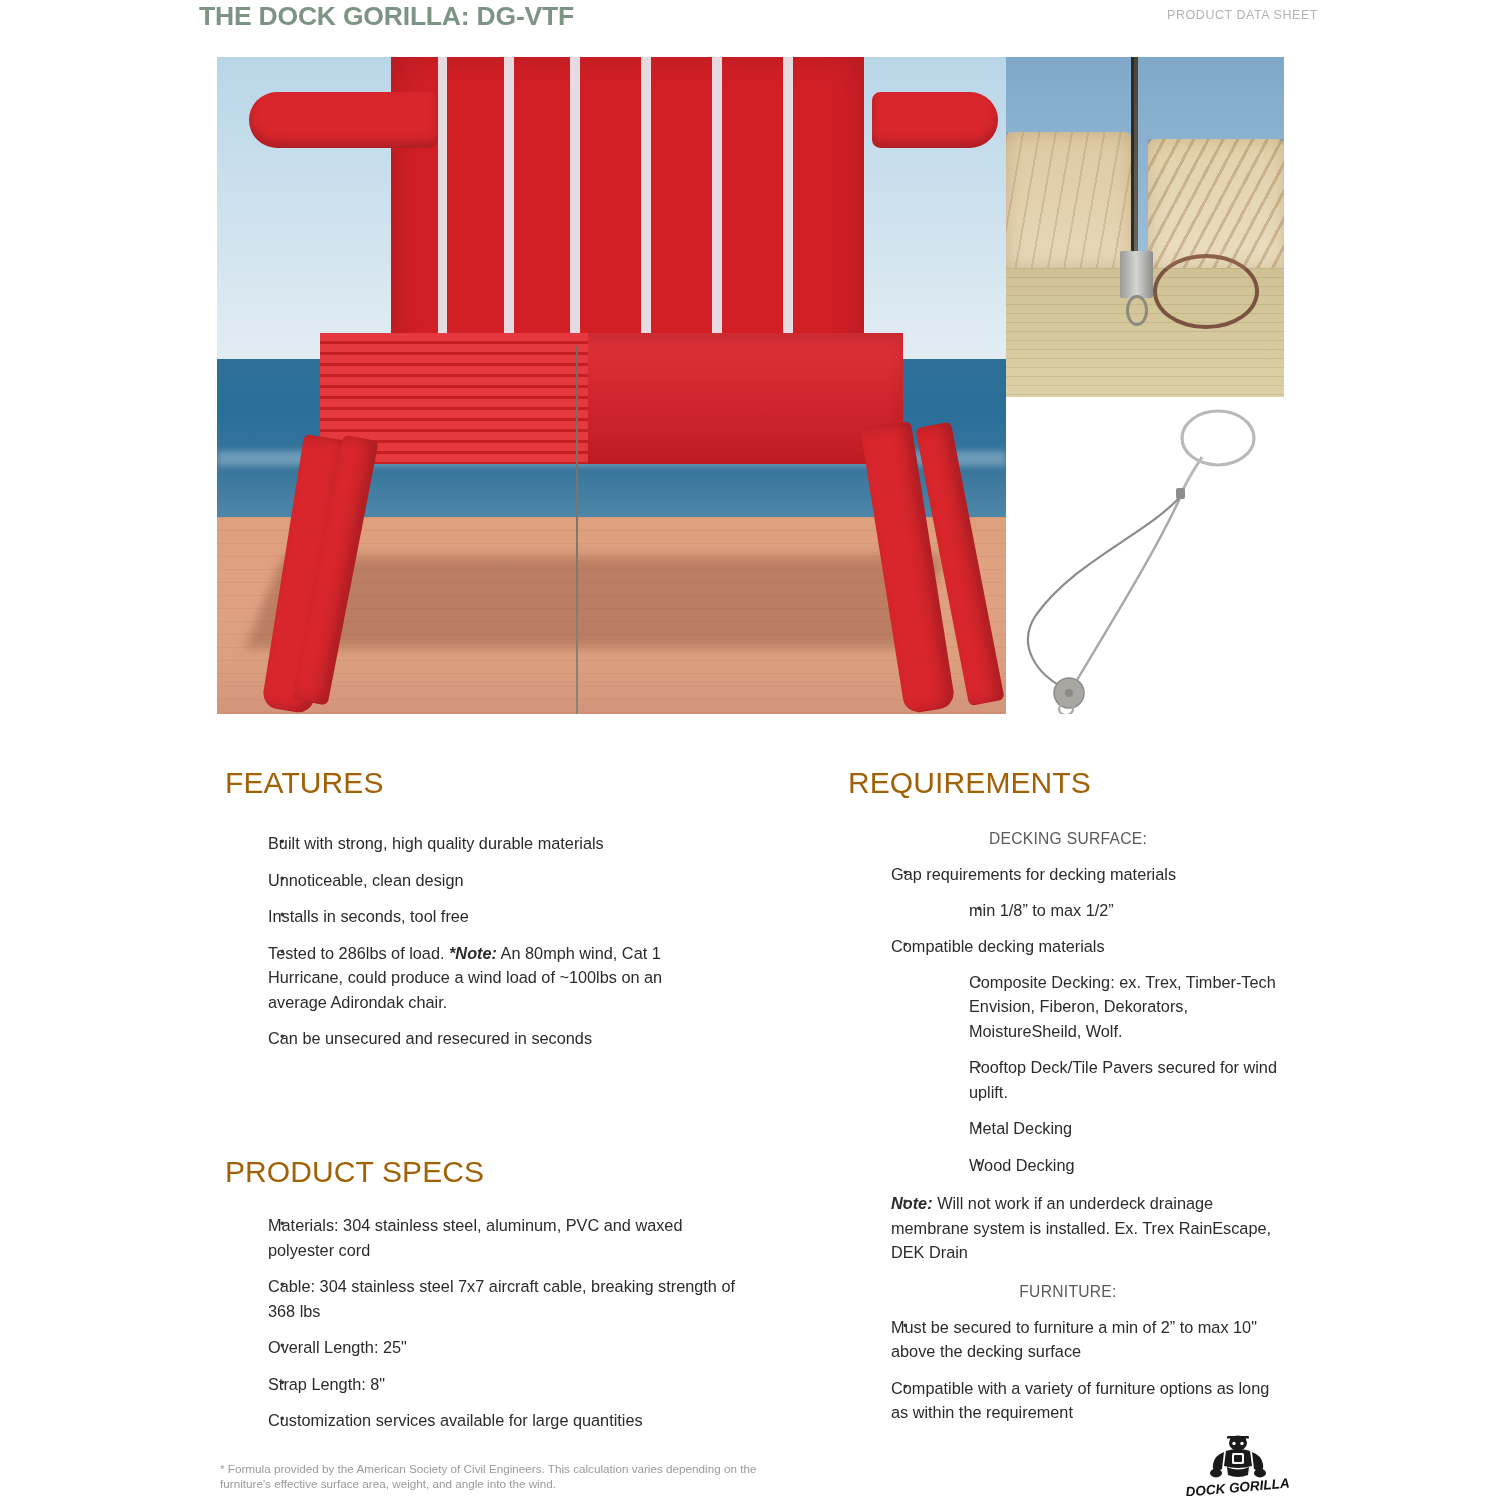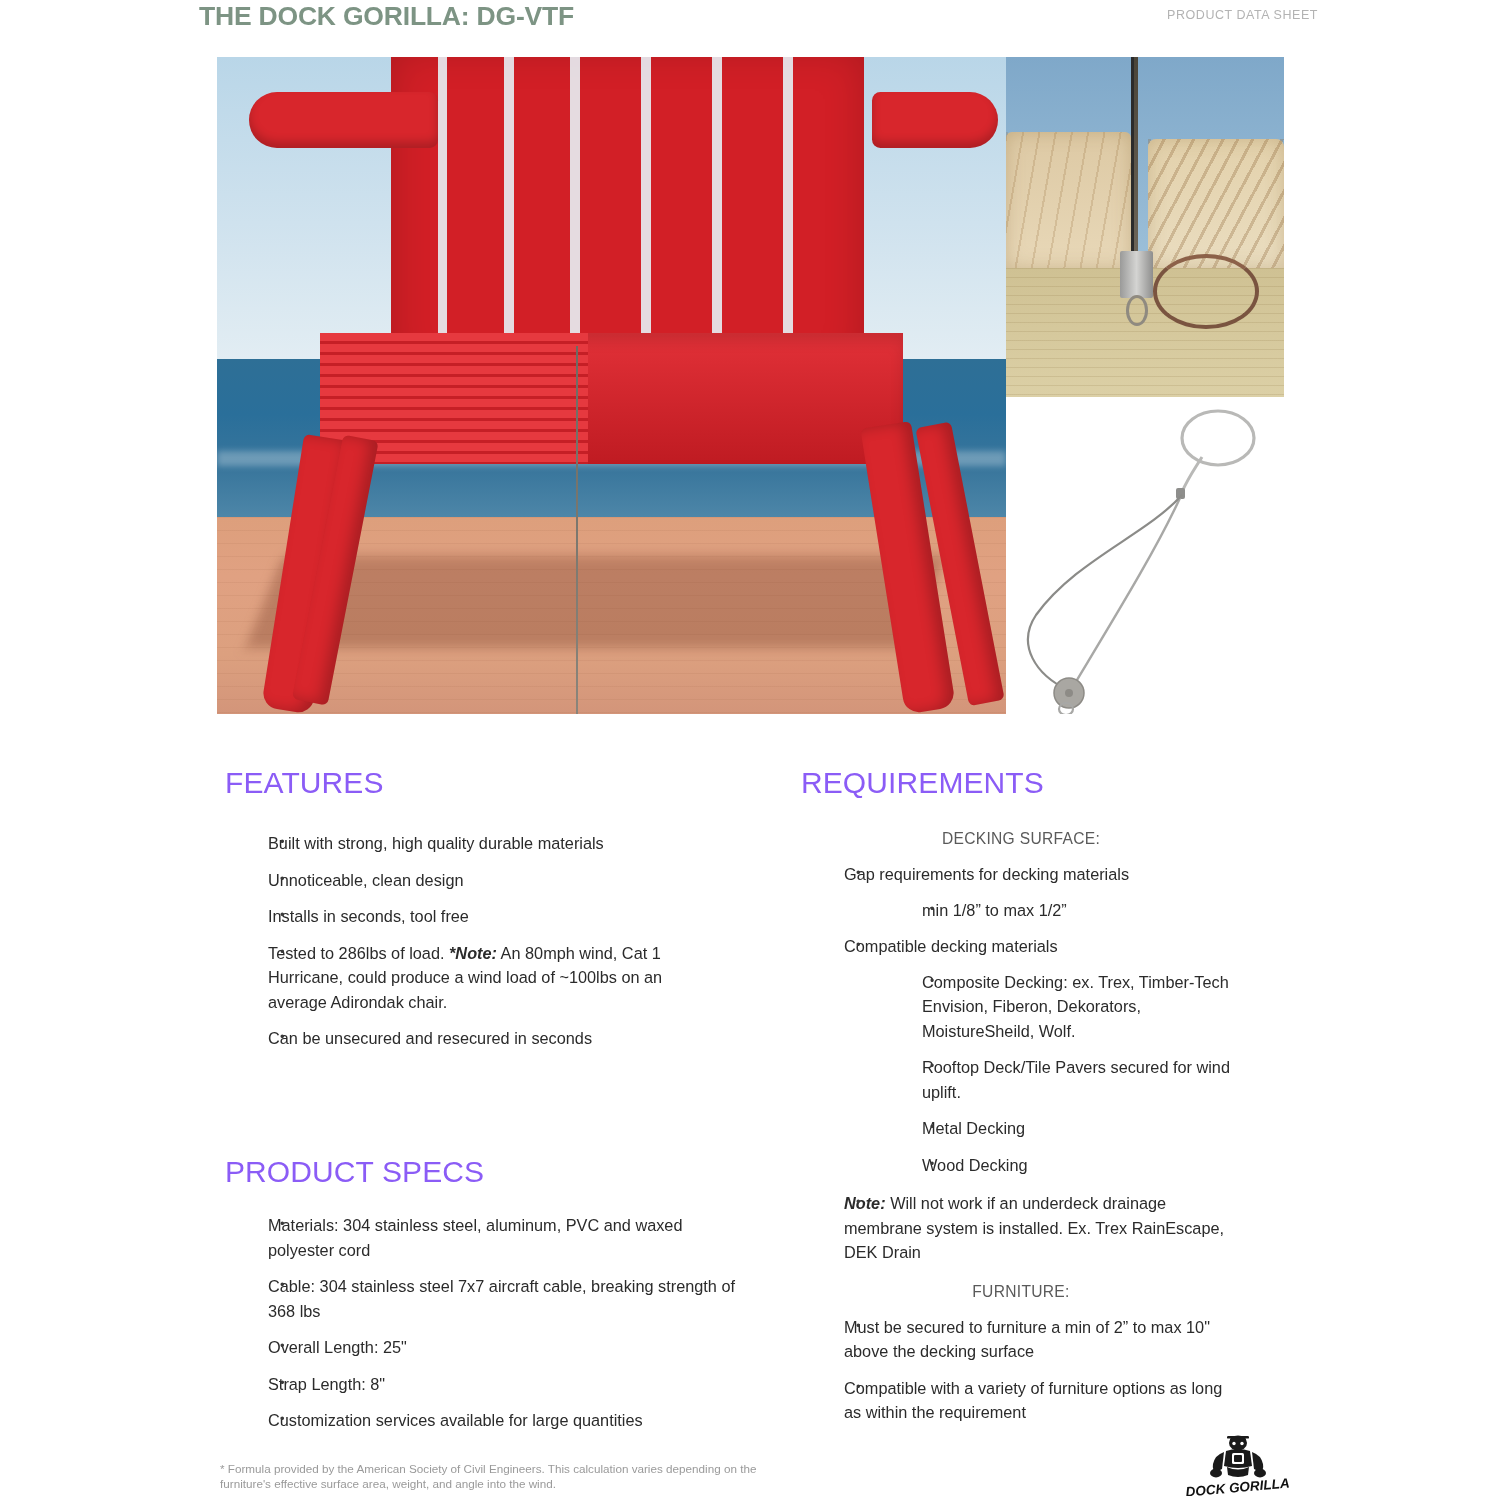--- a/index.html
+++ b/index.html
@@ -96,24 +96,24 @@
   .pd-strap{position:absolute;left:53%;top:58%;width:38%;height:22%;
     border:4px solid #7a5440;border-radius:50%;border-top-color:#8c6149;}
 
   .photo-cable {
     position: absolute; left: 1006px; top: 400px;
     width: 278px; height: 314px; overflow: hidden; background:#fff;
   }
 
   
   .sec-h {
-    font-size: 30px; color: #8b5cf6; font-weight: normal; letter-spacing: 0.1px;
+    font-size: 30px; color: #a16207; font-weight: normal; letter-spacing: 0.1px;
   }
   .col-left  { position: absolute; left: 225px; top: 766px; width: 560px; }
-  .col-right { position: absolute; left: 801px; top: 766px; width: 440px; }
+  .col-right { position: absolute; left: 848px; top: 766px; width: 440px; }
   .specs     { position: absolute; left: 225px; top: 1155px; width: 560px; }
 
   ul.b { list-style: none; }
   ul.b > li {
     position: relative;
     font-size: 16.3px; line-height: 24.5px; color: #2b2b2b;
     margin-bottom: 12px;
   }
   .lvl1 { padding-left: 43px; }
   .lvl1 > li:before {

